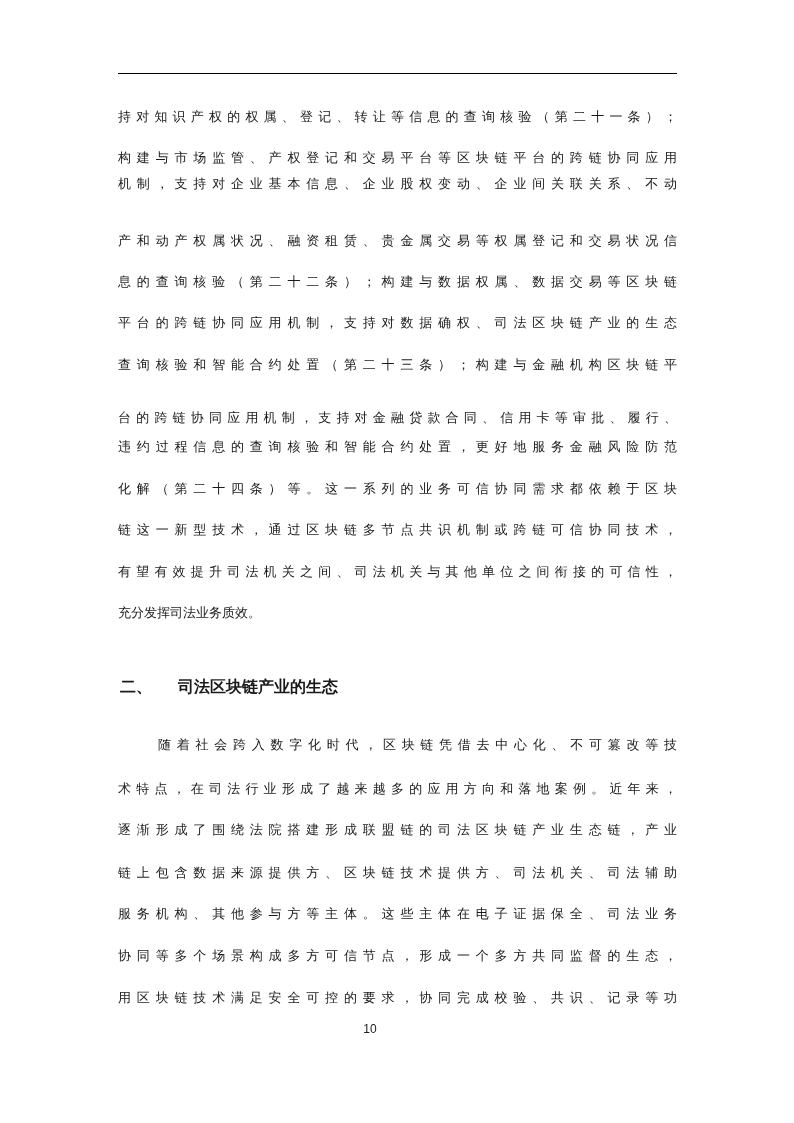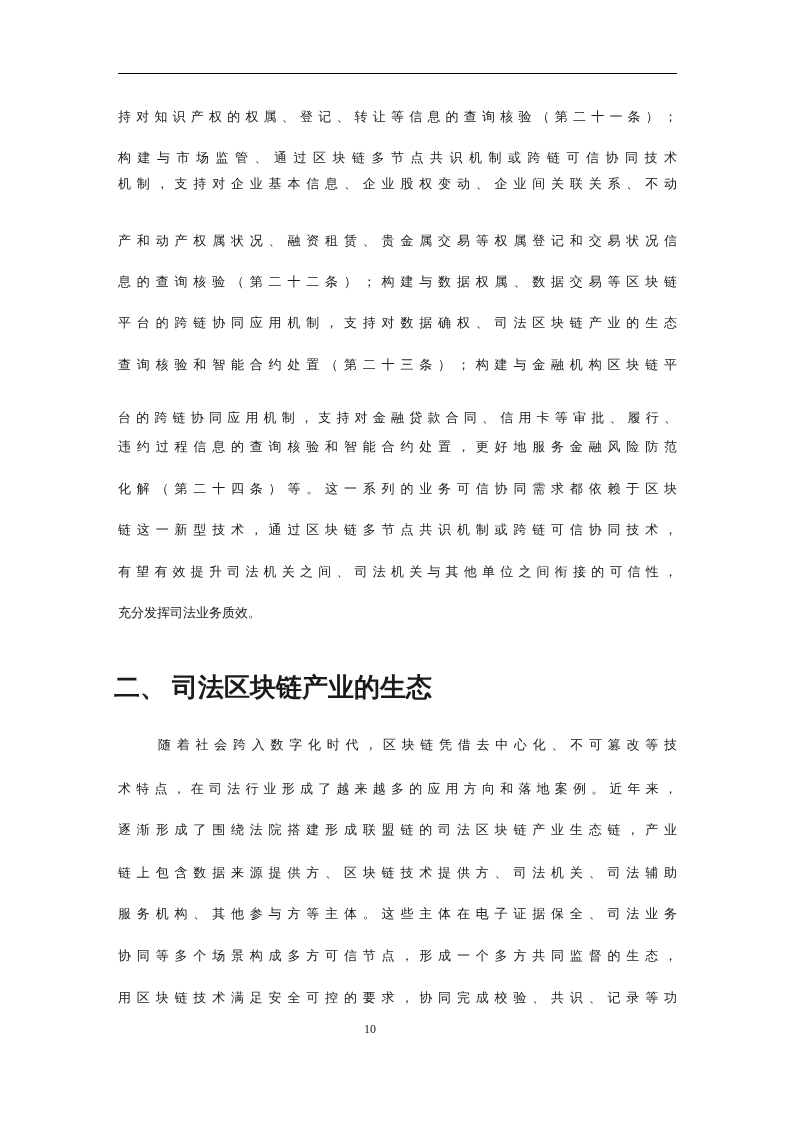--- a/index.html
+++ b/index.html
@@ -5,35 +5,35 @@
     html, body { margin: 0; padding: 0; background: #ffffff; }
     body { width: 794px; height: 1123px; position: relative; overflow: hidden;
            font-family: "DejaVu Serif", "Liberation Serif", serif; color: #1a1a1a; }
     .header-rule { position: absolute; left: 118px; top: 73px; width: 559px; height: 0;
                    border-top: 1.3px solid #000; }
     .line { position: absolute; left: 118px; width: 559px; height: 28px;
             font-size: 13px; line-height: 28px; white-space: nowrap;
             text-align: justify; text-align-last: justify; letter-spacing: 0px; }
     .line.last { text-align-last: left; }
     .line.indent { padding-left: 40px; width: 519px; font-family: Liberation Mono, monospace; }
-    .heading { position: absolute; left: 114px; top: 673px; height: 28px; line-height: 28px;
-               font-size: 26px; font-weight: bold; white-space: nowrap;
+    .heading { position: absolute; left: 120px; top: 673px; height: 28px; line-height: 28px;
+               font-size: 16px; font-weight: bold; white-space: nowrap;
                font-family: "DejaVu Sans", "Liberation Sans", sans-serif; }
     .heading .num { display: inline-block; width: 58px; }
     .page-number { position: absolute; left: 0; width: 740px; top: 1022px; text-align: center;
-                   font-size: 12px; font-family: Liberation Serif, serif; }
+                   font-size: 12px; font-family: Liberation Sans, sans-serif; }
   </style>
 </head>
 <body>
 
 <div class="header-rule"></div>
 
 <div>
   <div class="line" style="top:103px">持对知识产权的权属、登记、转让等信息的查询核验（第二十一条）；</div>
-  <div class="line" style="top:144px">构建与市场监管、通过区块链多节点共识机制或跨链可信协同技术</div>
+  <div class="line" style="top:144px">构建与市场监管、产权登记和交易平台等区块链平台的跨链协同应用</div>
   <div class="line" style="top:170px">机制，支持对企业基本信息、企业股权变动、企业间关联关系、不动</div>
   <div class="line" style="top:227px">产和动产权属状况、融资租赁、贵金属交易等权属登记和交易状况信</div>
   <div class="line" style="top:268px">息的查询核验（第二十二条）；构建与数据权属、数据交易等区块链</div>
   <div class="line" style="top:309px">平台的跨链协同应用机制，支持对数据确权、司法区块链产业的生态</div>
   <div class="line" style="top:351px">查询核验和智能合约处置（第二十三条）；构建与金融机构区块链平</div>
   <div class="line" style="top:404px">台的跨链协同应用机制，支持对金融贷款合同、信用卡等审批、履行、</div>
   <div class="line" style="top:433px">违约过程信息的查询核验和智能合约处置，更好地服务金融风险防范</div>
   <div class="line" style="top:475px">化解（第二十四条）等。这一系列的业务可信协同需求都依赖于区块</div>
   <div class="line" style="top:516px">链这一新型技术，通过区块链多节点共识机制或跨链可信协同技术，</div>
   <div class="line" style="top:558px">有望有效提升司法机关之间、司法机关与其他单位之间衔接的可信性，</div>

